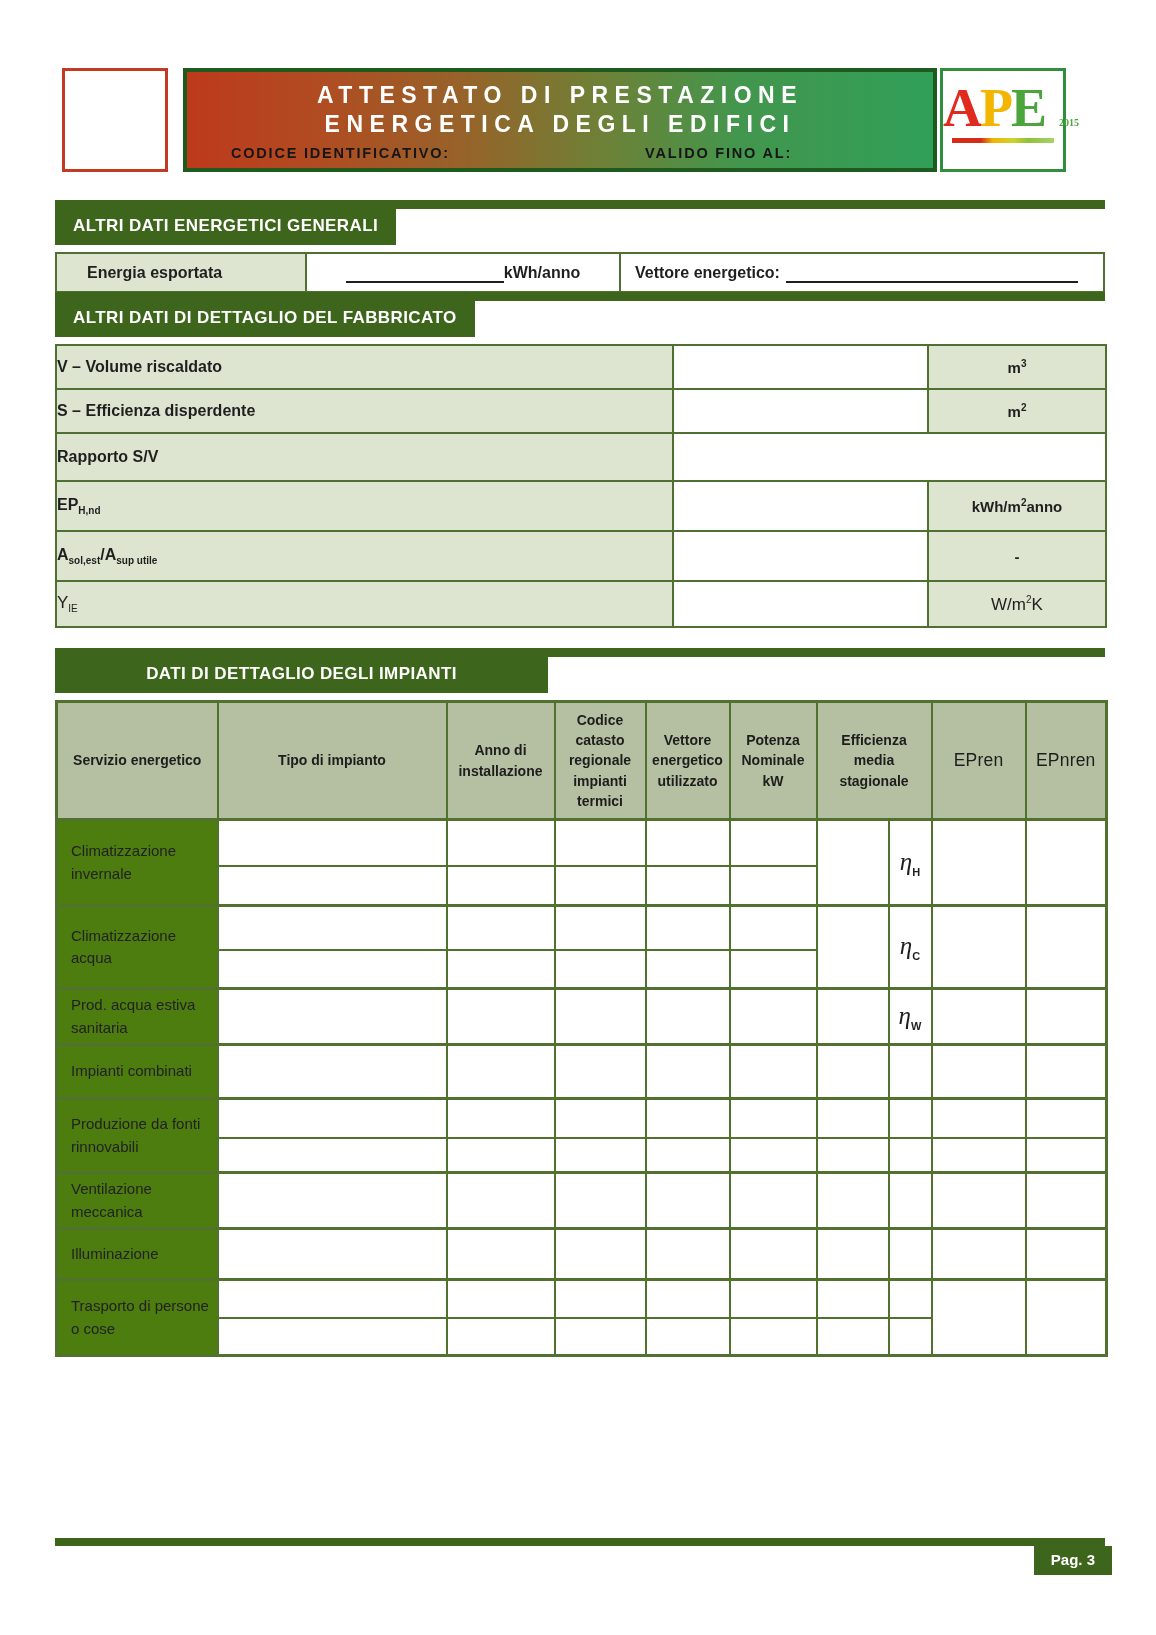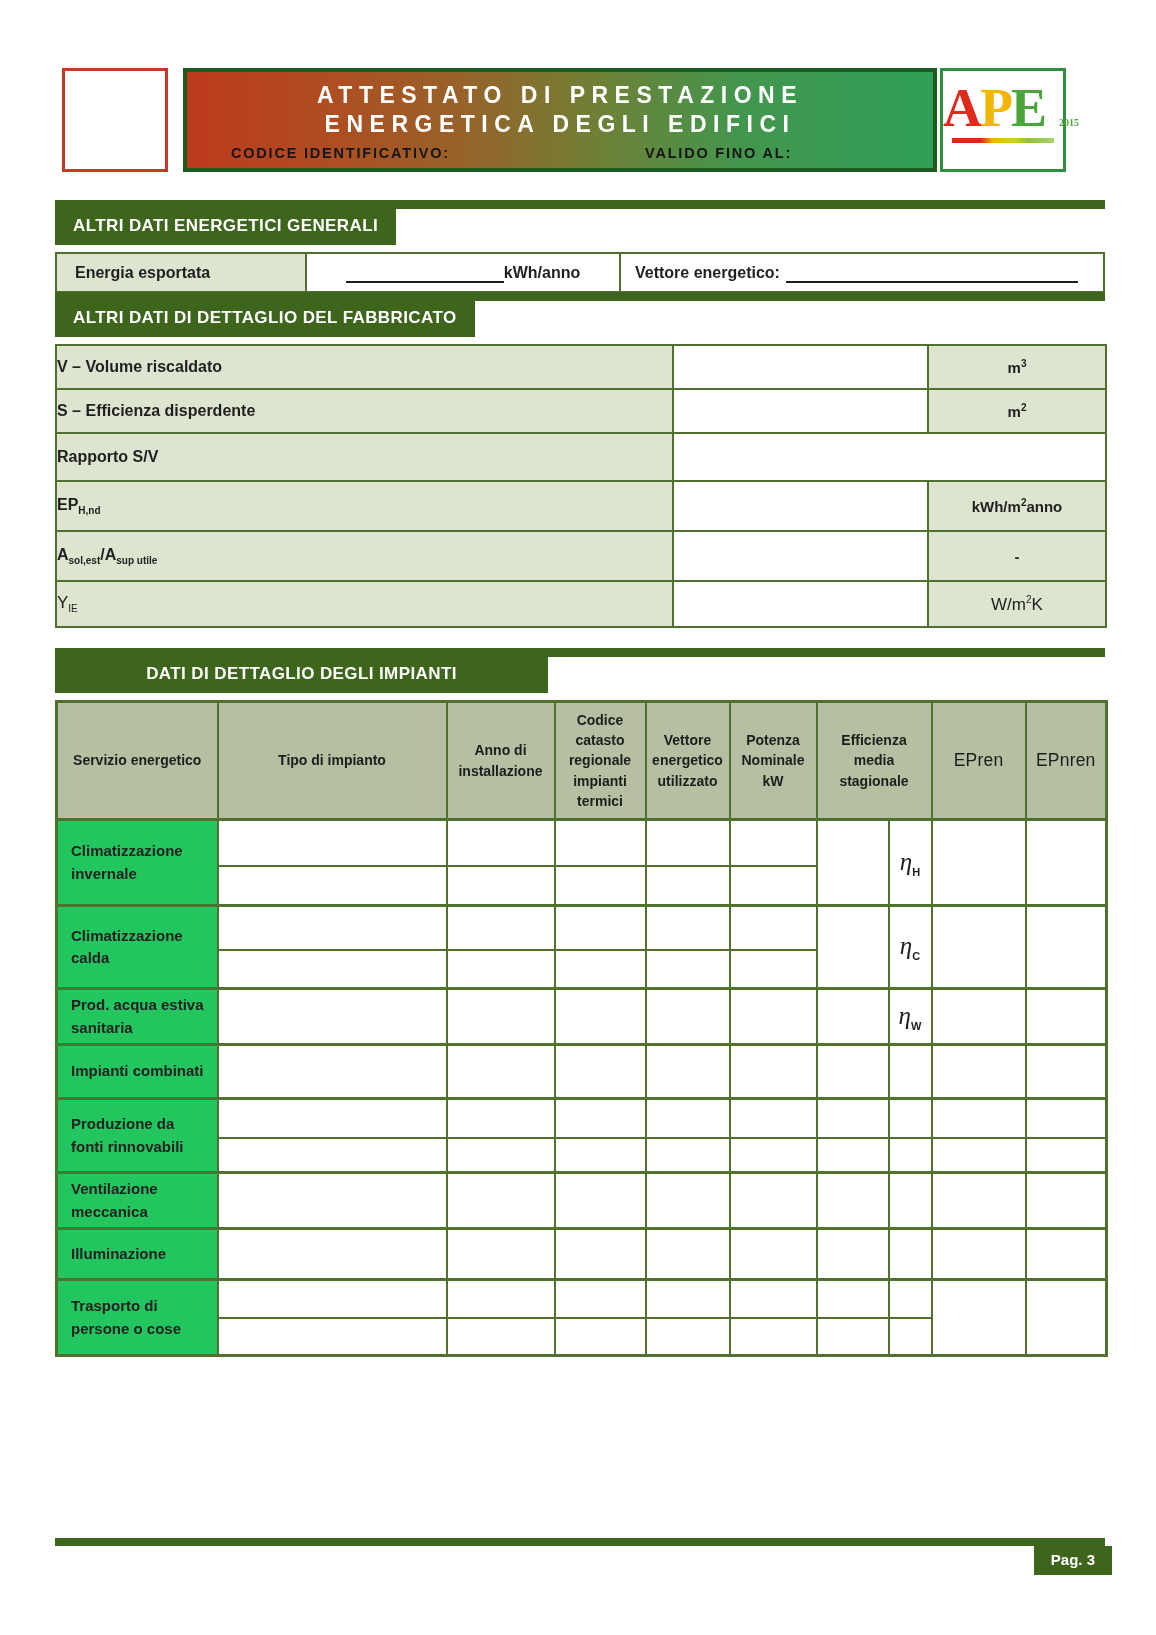--- a/index.html
+++ b/index.html
@@ -32,21 +32,21 @@
   
   .section { position:absolute; left:55px; width:1050px; }
   .strip { height:9px; background:#3d661c; width:100%; }
   .title-box { background:#3d661c; color:#ffffff; font-weight:bold; font-size:17px;
     display:inline-block; padding:7px 18px 9px 18px; letter-spacing:0.4px; }
   .title-box.centered { width:493px; text-align:center; }
 
   
   .energia-row { margin-top:7px; display:flex; height:41px; border:2px solid #4f7030; background:#fff; }
   .energia-row .c1 { width:250px; background:#dde4cf; border-right:2px solid #4f7030;
-    display:flex; align-items:center; padding-left:18px; font-weight:bold; font-size:16px; }
+    display:flex; align-items:center; padding-left:30px; font-weight:bold; font-size:16px; }
   .energia-row .c2 { width:314px; border-right:2px solid #4f7030;
     display:flex; align-items:center; justify-content:center; font-weight:bold; font-size:16px; }
   .energia-row .c3 { flex:1; display:flex; align-items:center; padding-left:14px;
     font-weight:bold; font-size:16px; }
   .blank-line { display:inline-block; border-bottom:2px solid #1f1f1f; height:20px; }
   .bl-150 { width:158px; } .bl-290 { width:292px; margin-left:6px; }
 
   
   table.fabbricato { margin-top:7px; width:1050px; border-collapse:collapse; table-layout:fixed; }
   table.fabbricato td { border:2px solid #4f7030; padding:0; }
@@ -60,21 +60,21 @@
   table.fabbricato sup { font-size:10px; }
 
   
   table.impianti { margin-top:7px; width:1050px; border-collapse:collapse; table-layout:fixed; background:#fff; }
   table.impianti th, table.impianti td { border:2px solid #51722e; }
   table.impianti { border:3px solid #51722e; }
   tr.major > td { border-top:3px solid #51722e; }
   table.impianti th { background:#b4c0a1; font-weight:bold; font-size:14px; color:#1d1d1d;
     text-align:center; vertical-align:middle; padding:4px 3px; line-height:1.45; }
   table.impianti th.ep { font-weight:normal; font-size:17.5px; letter-spacing:0.2px; }
-  td.svc { background:#22c55e; font-weight:bold; font-size:15px; text-align:left;
+  td.svc { background:#4d7c0f; font-weight:normal; font-size:15px; text-align:left;
     vertical-align:middle; padding:4px 6px 4px 13px; line-height:1.5; color:#222; }
   td.cell { background:#ffffff; }
   td.eta-cell { text-align:center; vertical-align:middle; background:#fff;
     font-family:"Liberation Serif", serif; font-style:italic; font-size:25px; }
   td.eta-cell sub { font-style:normal; font-family:"Liberation Sans", sans-serif;
     font-size:11px; font-weight:bold; }
 
   
   .footer { position:absolute; left:55px; top:1538px; width:1057px; }
   .footer-strip { width:1050px; height:8px; background:#3d661c; }
@@ -202,21 +202,21 @@
       </tr>
       <tr style="height:40px;">
         <td class="cell"></td>
         <td class="cell"></td>
         <td class="cell"></td>
         <td class="cell"></td>
         <td class="cell"></td>
       </tr>
 
       <tr class="major" style="height:44px;">
-        <td class="svc" rowspan="2">Climatizzazione calda</td>
+        <td class="svc" rowspan="2">Climatizzazione acqua</td>
         <td class="cell"></td>
         <td class="cell"></td>
         <td class="cell"></td>
         <td class="cell"></td>
         <td class="cell"></td>
         <td class="cell" rowspan="2"></td>
         <td class="eta-cell" rowspan="2"><span>η</span><sub>C</sub></td>
         <td class="cell" rowspan="2"></td>
         <td class="cell" rowspan="2"></td>
       </tr>

